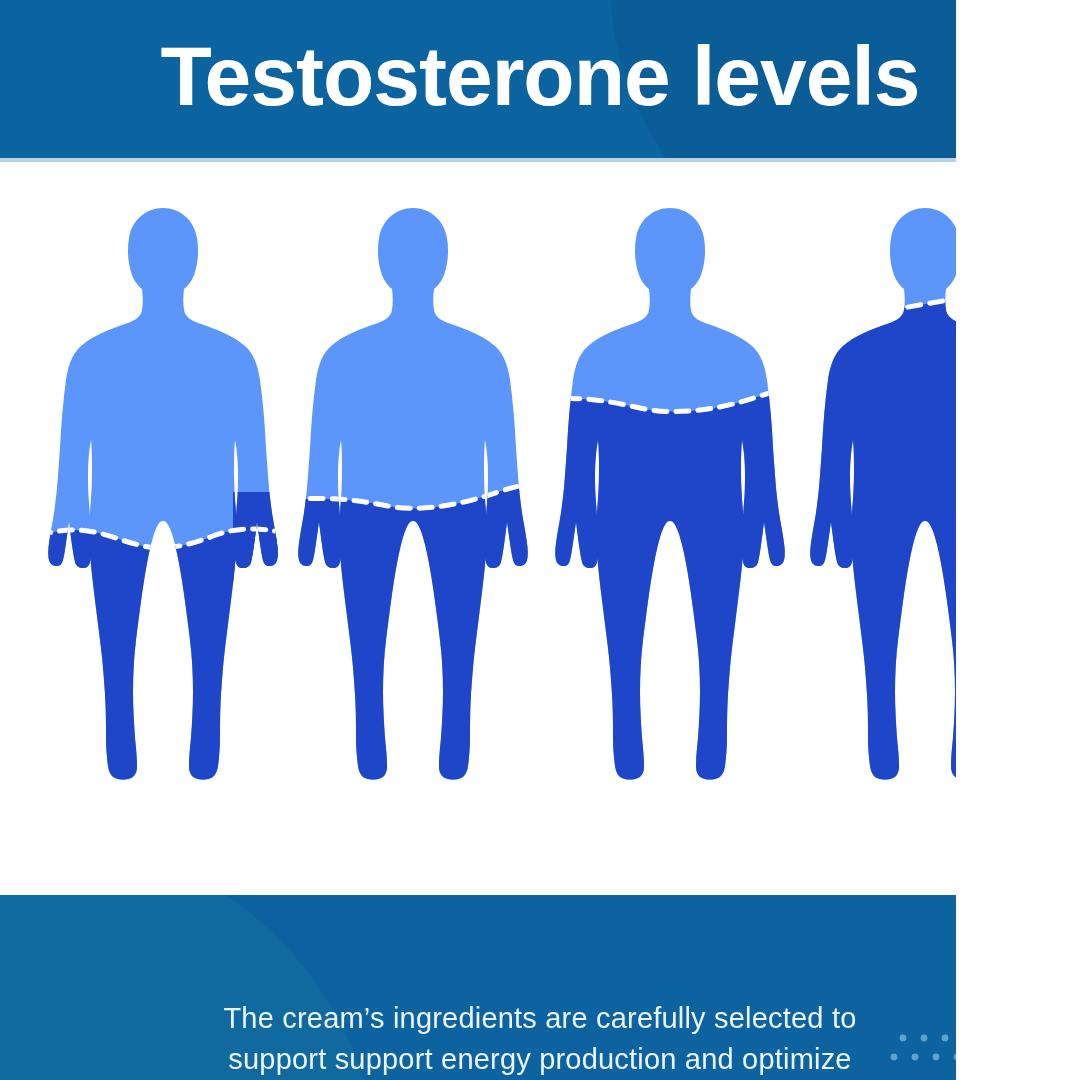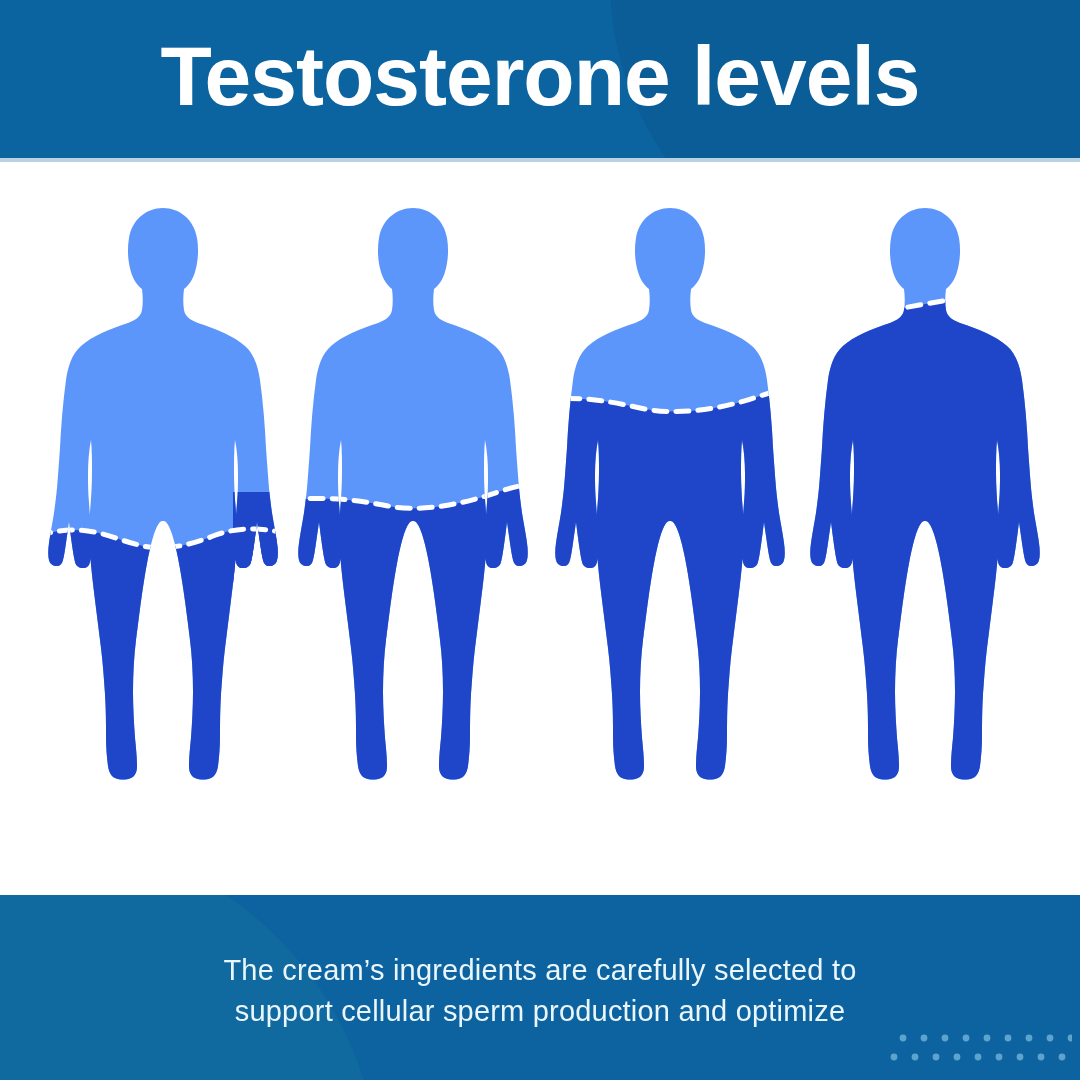--- a/index.html
+++ b/index.html
@@ -5,21 +5,21 @@
 <style>
   html,body{margin:0;padding:0;}
   body{
     width:1080px;height:1080px;
     background:#ffffff;
     font-family:"Liberation Sans", sans-serif;
     overflow:hidden;
   }
   .poster{
     position:relative;
-    width:1080px;height:1080px;
+    width:956px;height:1080px;
     background:#ffffff;
     overflow:hidden;
   }
 
   
   .header{
     position:absolute;left:0;top:0;
     width:1080px;height:158px;
     background:#0b639f;
     overflow:hidden;
@@ -327,23 +327,23 @@
     </div>
 
     <div class="week-label wl-2" style="color: rgb(21, 42, 110);">WEEK 1</div>
     <div class="week-label wl-3" style="color: rgb(21, 42, 110);">WEEK 2</div>
     <div class="week-label wl-4" style="color: rgb(21, 42, 110);">WEEK 3</div>
   </div>
 
   <div class="footer" style="background: rgb(13, 99, 159);">
     <div class="footer-sheen"></div>
 
-    <div class="footer-text" style="color: rgb(234, 246, 251);">
+    <div class="footer-text" style="color: rgb(234, 246, 251); justify-content: flex-end;">
       <span>The cream’s ingredients are carefully selected to</span>
-      <span>support cellular sperm production and optimize</span>
+      <span>support support energy production and optimize</span>
     </div>
 
     <svg class="dot-grid" viewBox="0 0 190 44">
       <g id="dots" fill="#5ca3cd">
           <circle cx="21" cy="10" r="3.4"></circle>
           <circle cx="42" cy="10" r="3.4"></circle>
           <circle cx="63" cy="10" r="3.4"></circle>
           <circle cx="84" cy="10" r="3.4"></circle>
           <circle cx="105" cy="10" r="3.4"></circle>
           <circle cx="126" cy="10" r="3.4"></circle>

